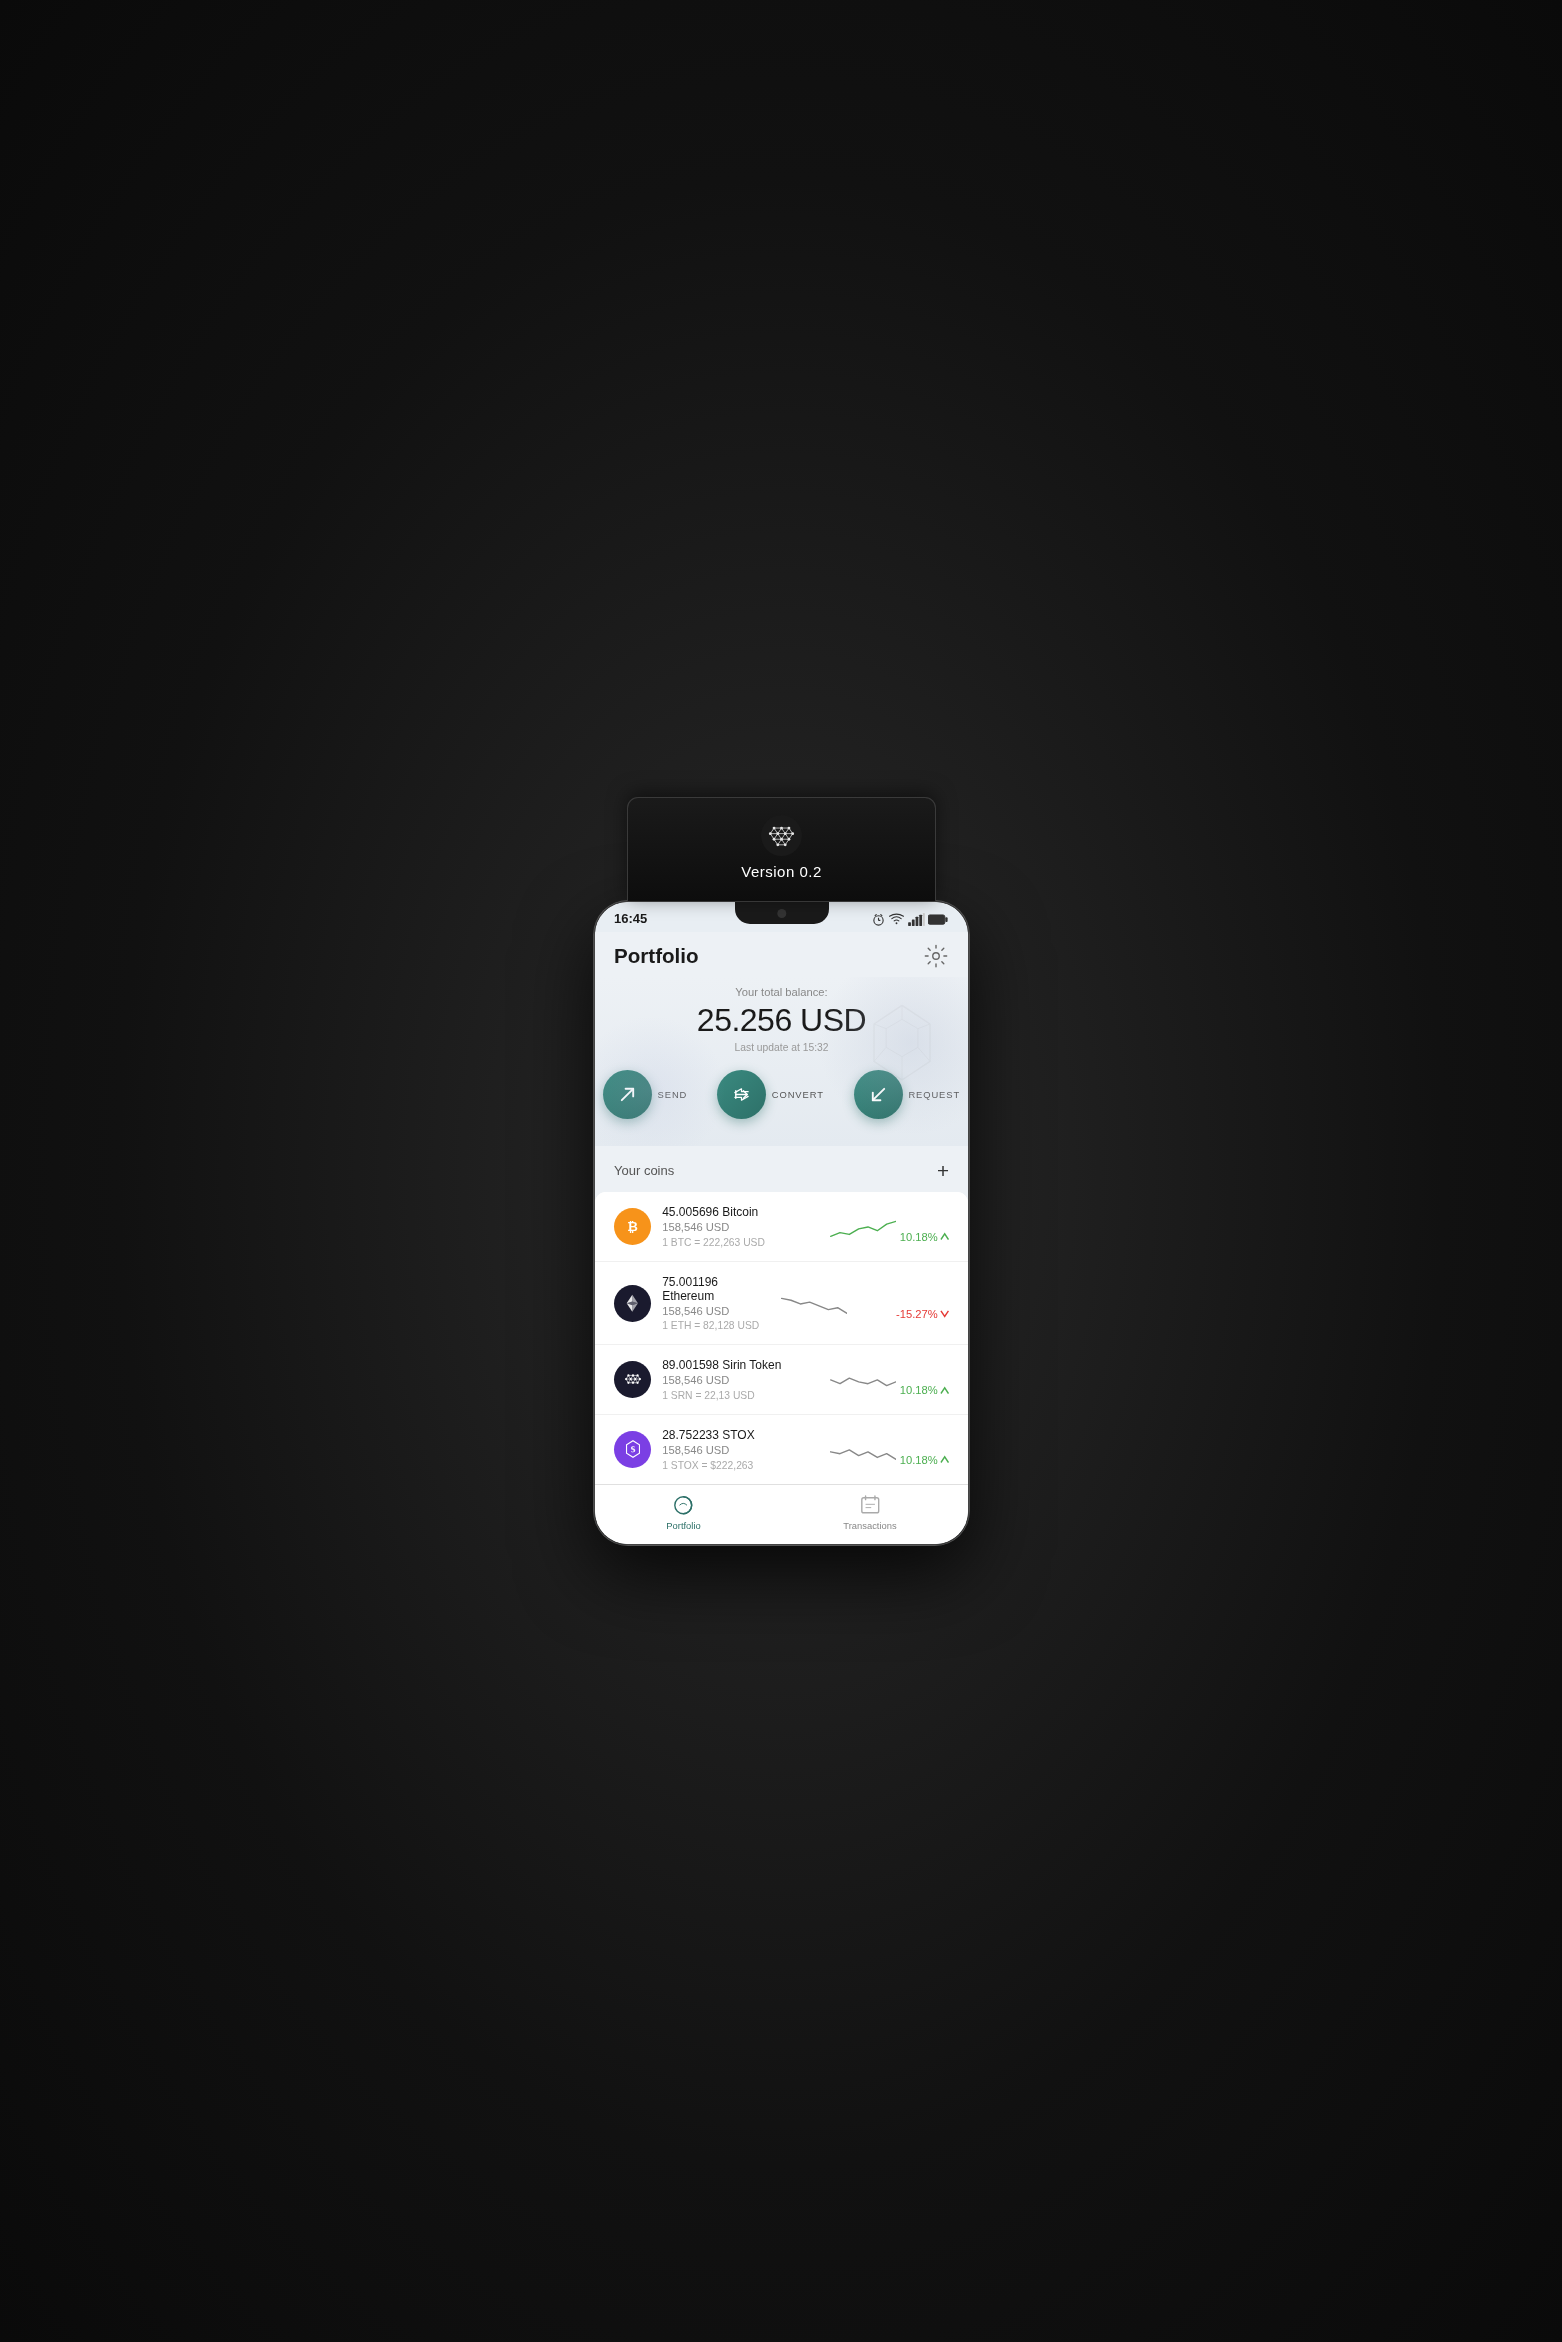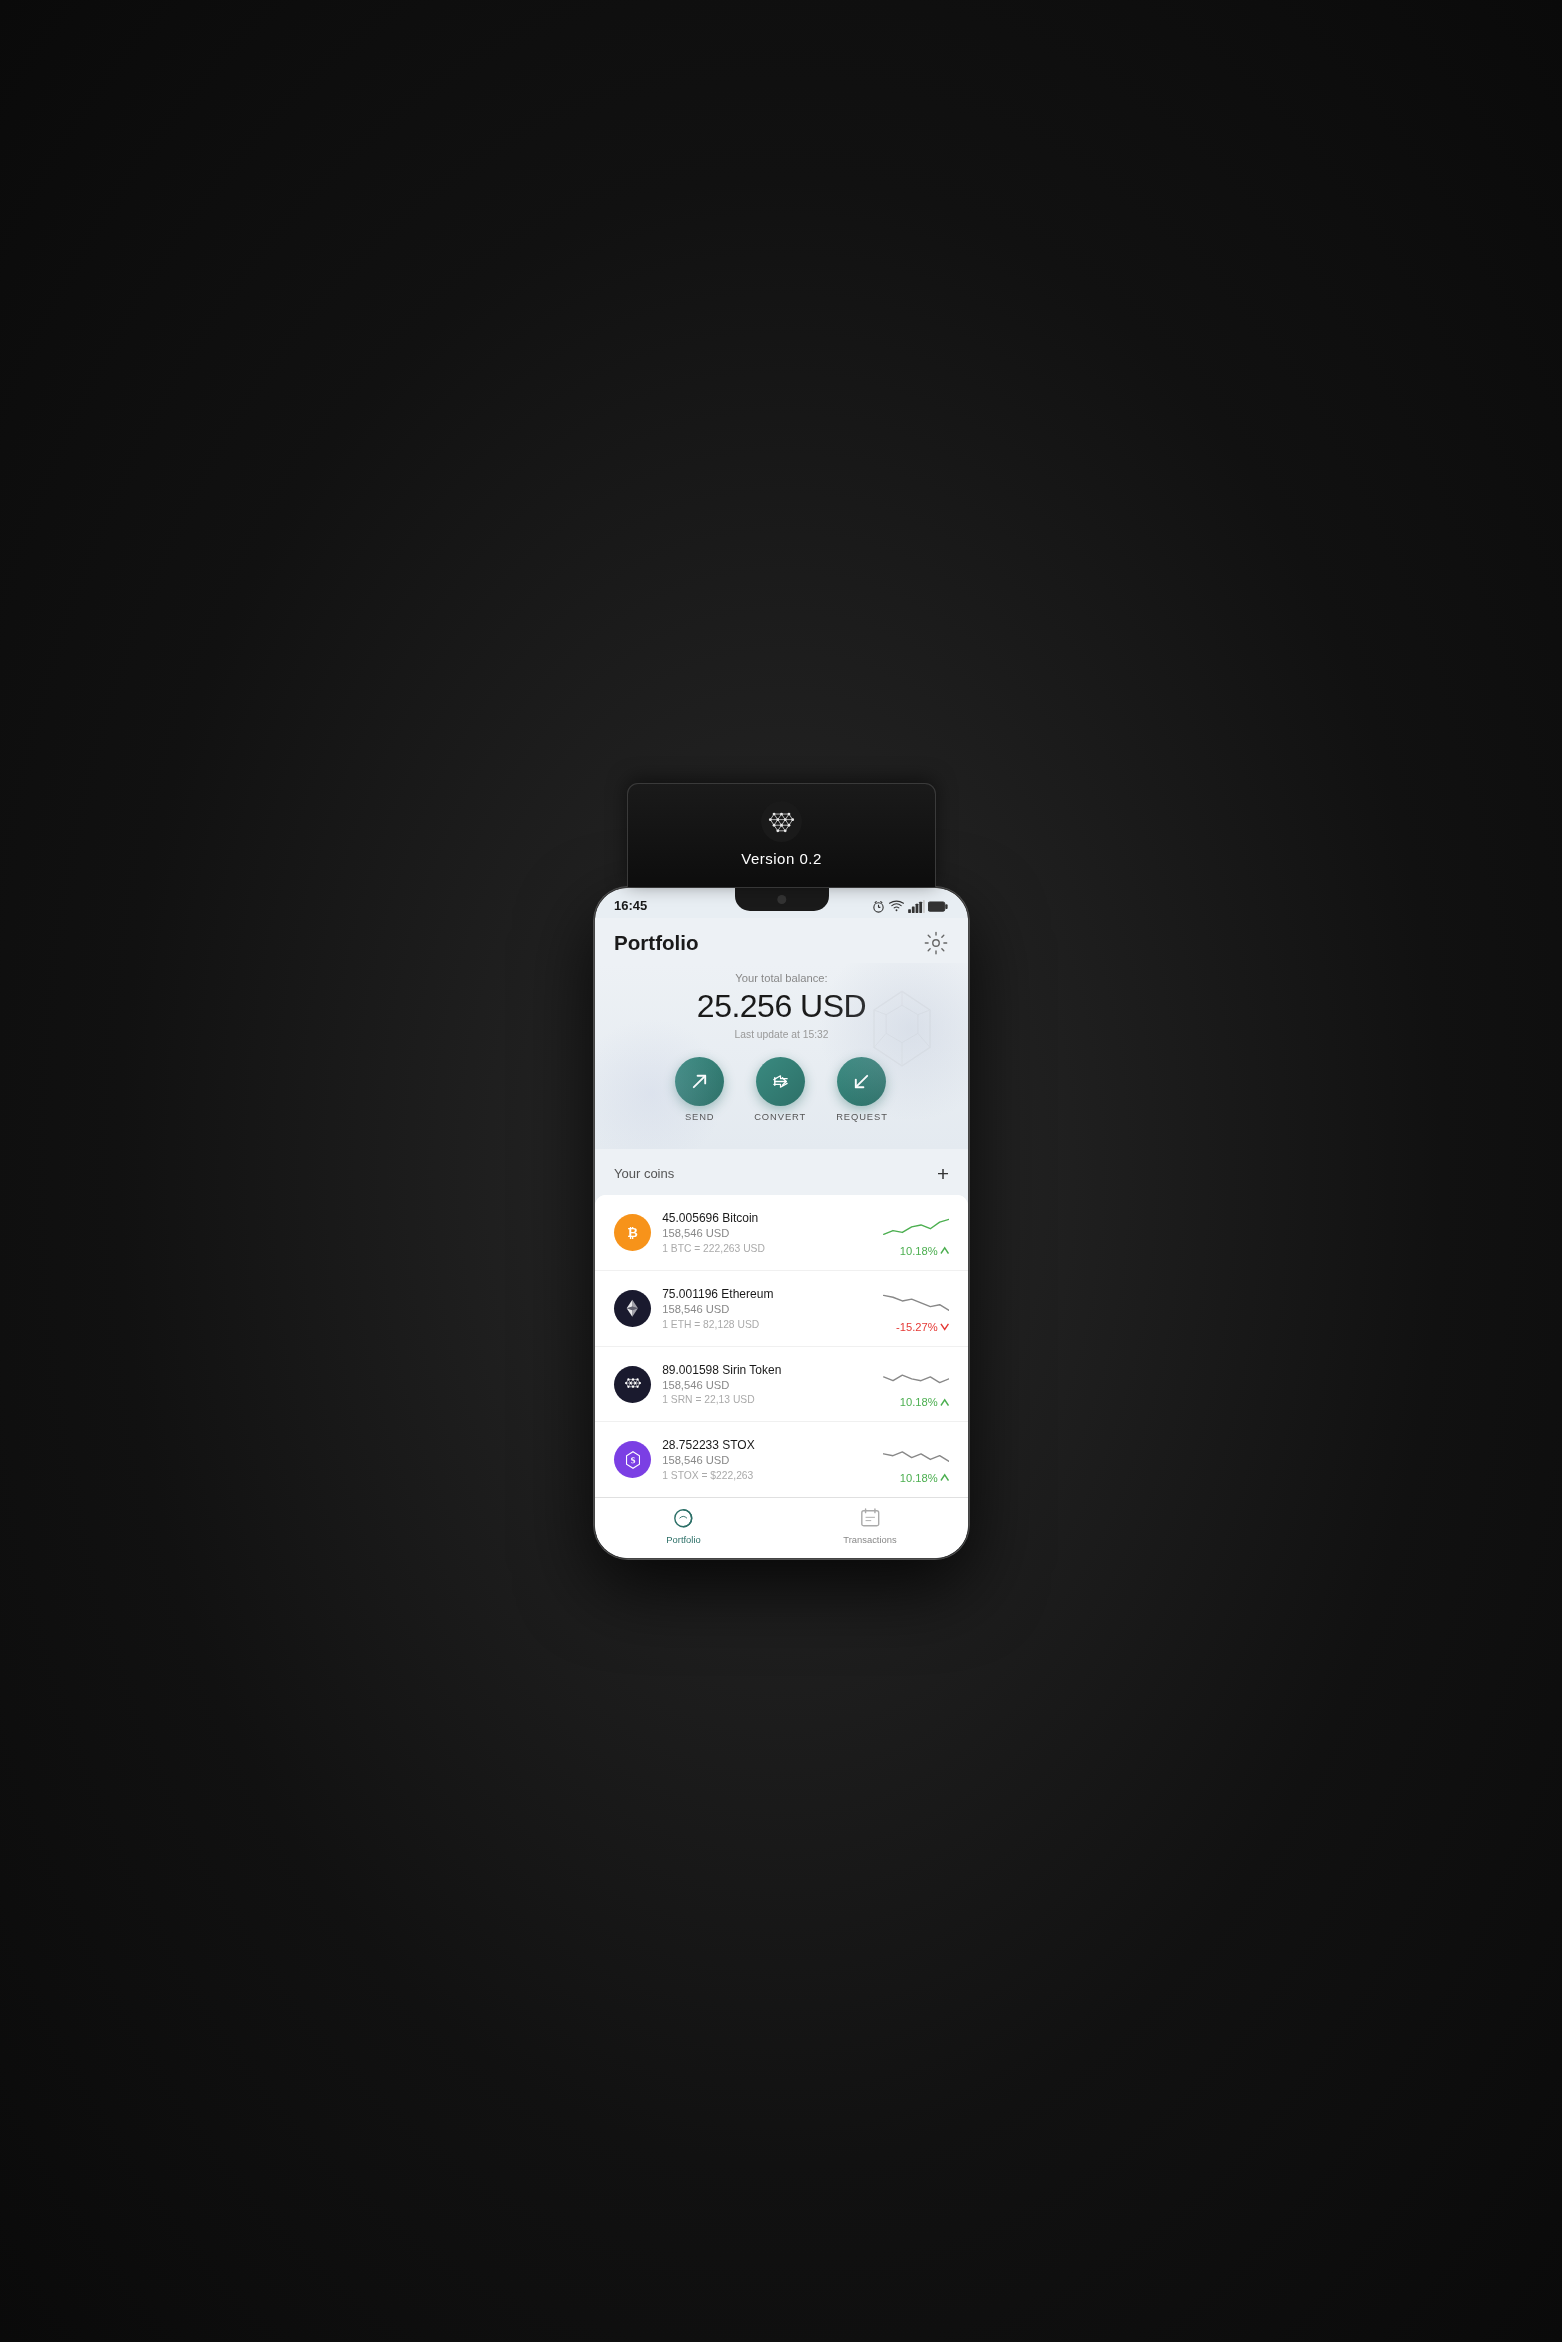--- a/index.html
+++ b/index.html
@@ -218,21 +218,21 @@
     
     .action-buttons {
       display: flex;
       justify-content: center;
       gap: 30px;
       margin-bottom: 7.5px;
     }
 
     .action-btn {
       display: flex;
-      flex-direction: column;
+      flex-direction: row;
       align-items: center;
       gap: 5.6px;
     }
 
     .action-circle {
       width: 49px;
       height: 49px;
       border-radius: 50%;
       background: linear-gradient(135deg, #3a8a80 0%, #2d7068 100%);
       display: flex;
@@ -331,21 +331,21 @@
       margin-bottom: 3.7px;
     }
 
     .coin-rate {
       font-size: 10.3px;
       color: #aaa;
     }
 
     .coin-chart-area {
       display: flex;
-      flex-direction: column;
+      flex-direction: row;
       align-items: flex-end;
       gap: 3.7px;
     }
 
     .mini-chart {
       width: 70px;
       height: 33px;
     }
 
     .coin-change {

